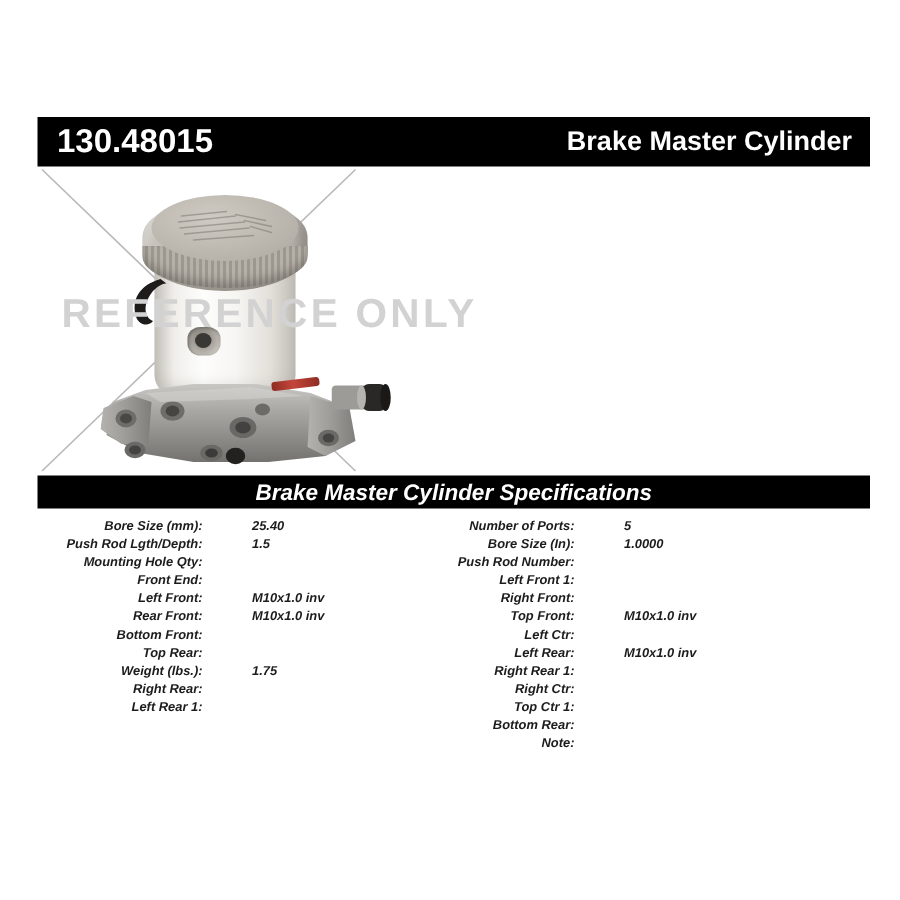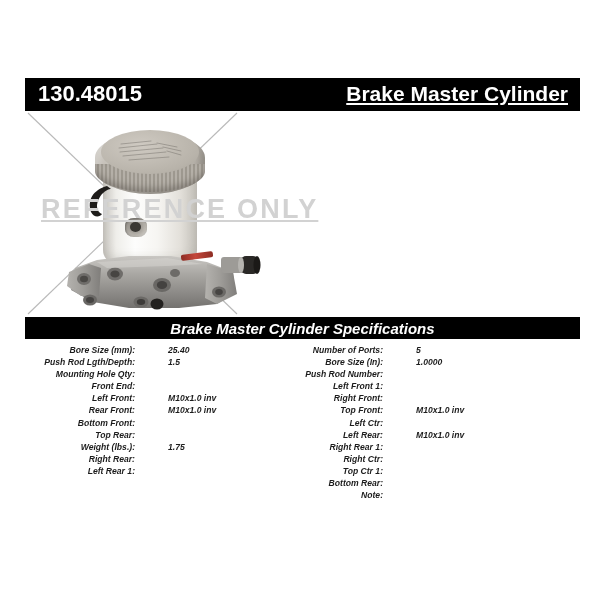--- a/index.html
+++ b/index.html
@@ -39,25 +39,24 @@
   .header-part-number {
     color: #ffffff;
     font-size: 22px;
     font-weight: bold;
     letter-spacing: 0px;
     line-height: 1;
     white-space: nowrap;
   }
   .header-product-name {
     color: #ffffff;
-    font-size: 21px;
+    font-size: 18px;
     font-weight: bold;
     line-height: 1;
     white-space: nowrap;
-    text-decoration: underline;
   }
 
   
   .product-region {
     position: absolute;
     left: 25px;
     top: 112px;
     width: 555px;
     height: 203px;
     background: #ffffff;
@@ -73,21 +72,20 @@
     position: absolute;
     left: 16px;
     top: 84px;
     font-size: 27px;
     font-weight: bold;
     color: #d2d2d2;
     letter-spacing: 2.2px;
     white-space: nowrap;
     z-index: 3;
     line-height: 1;
-    text-decoration: underline;
   }
 
   
   .photo {
     position: absolute;
     left: 28px;
     top: 2px;
     width: 230px;
     height: 200px;
     z-index: 2;

